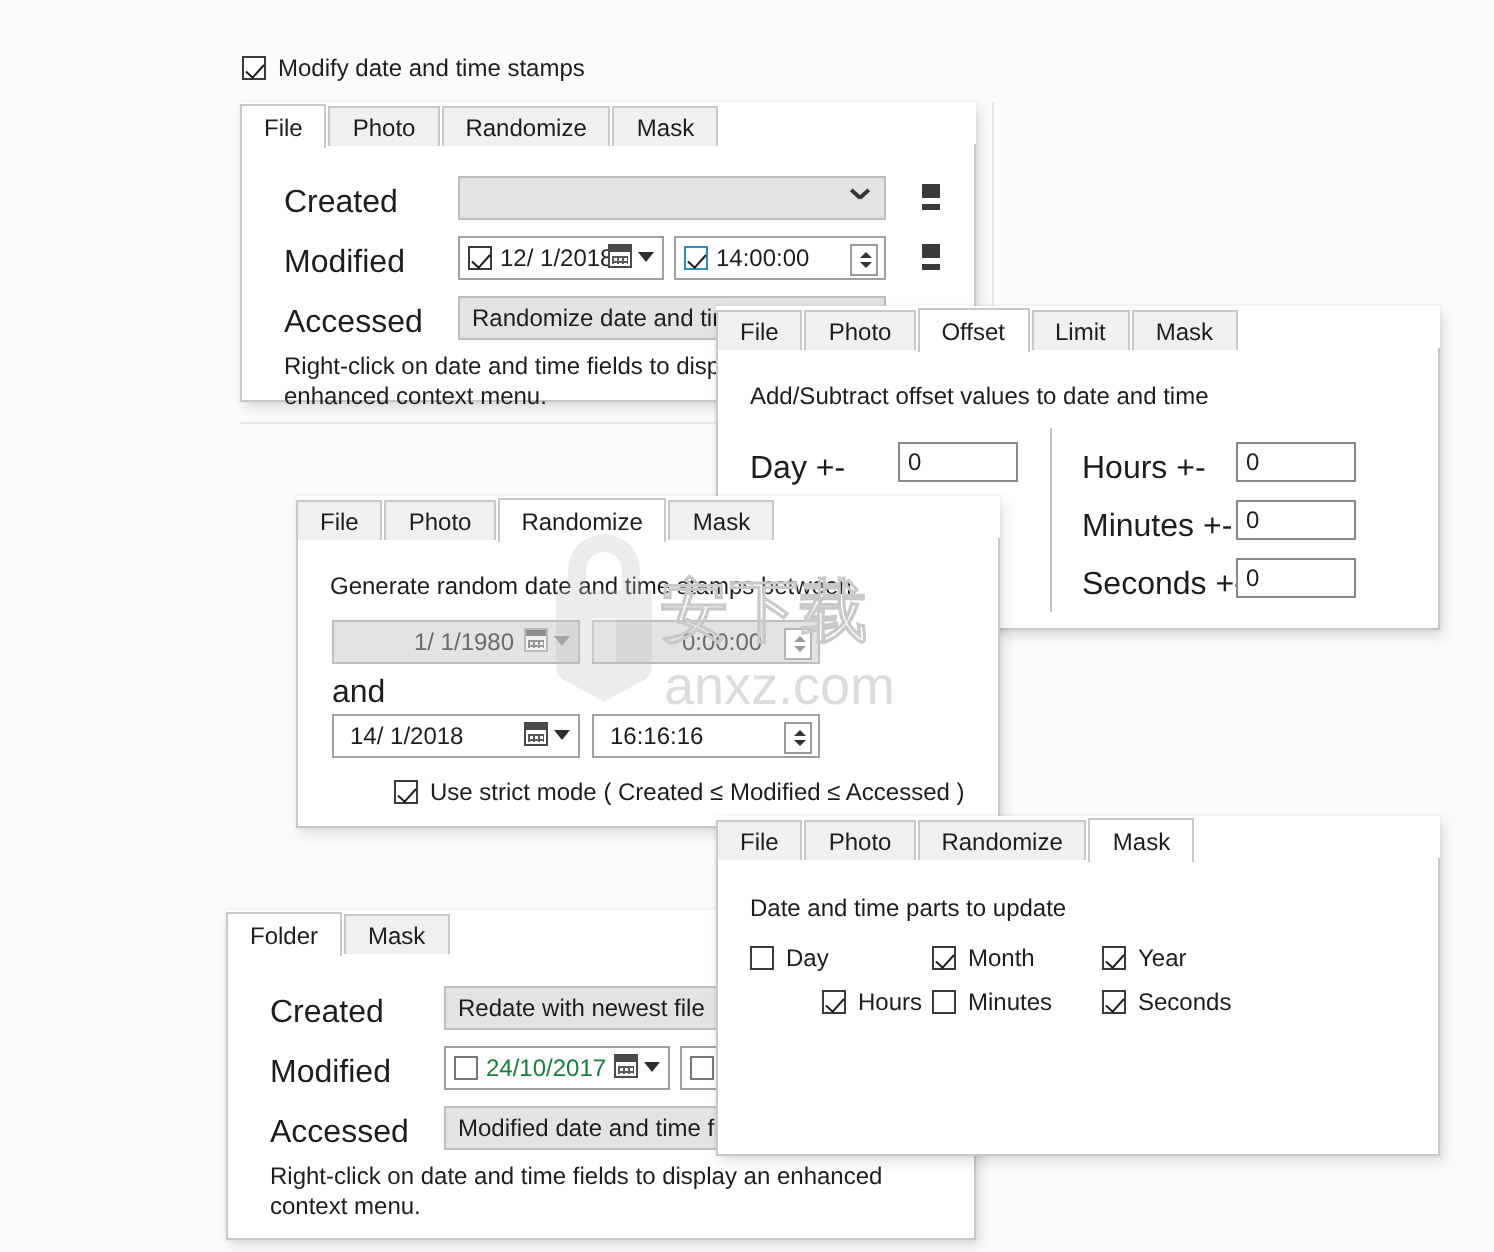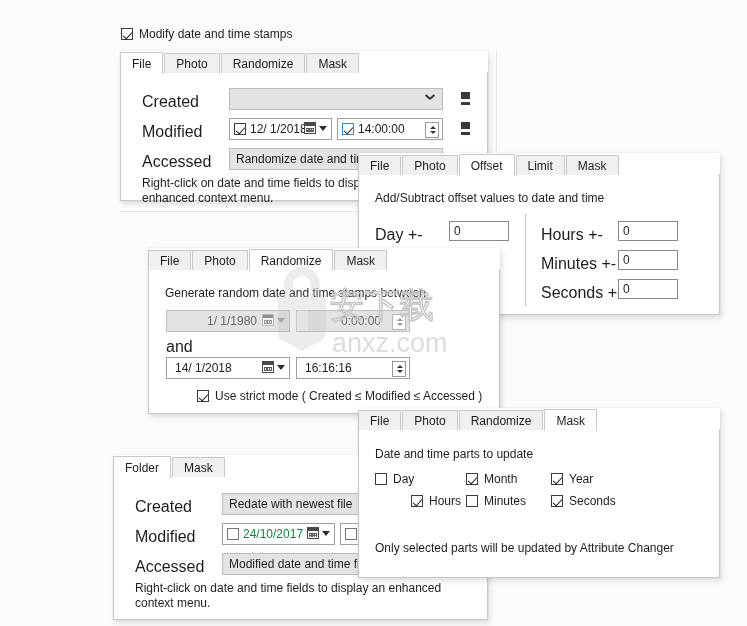--- a/index.html
+++ b/index.html
@@ -335,15 +335,14 @@
     </div>
     <div class="cb-inline" style="left:107px;top:65px;">
       <span class="cb"></span>
       <span>Minutes</span>
     </div>
     <div class="cb-inline" style="left:192px;top:65px;">
       <span class="cb on"></span>
       <span>Seconds</span>
     </div>
 
-    <div class="hint" style="left:16px;top:112px;">Only selected parts will be updated by Attribute Changer</div>
   </div>
 </div>
 
 </body></html>

